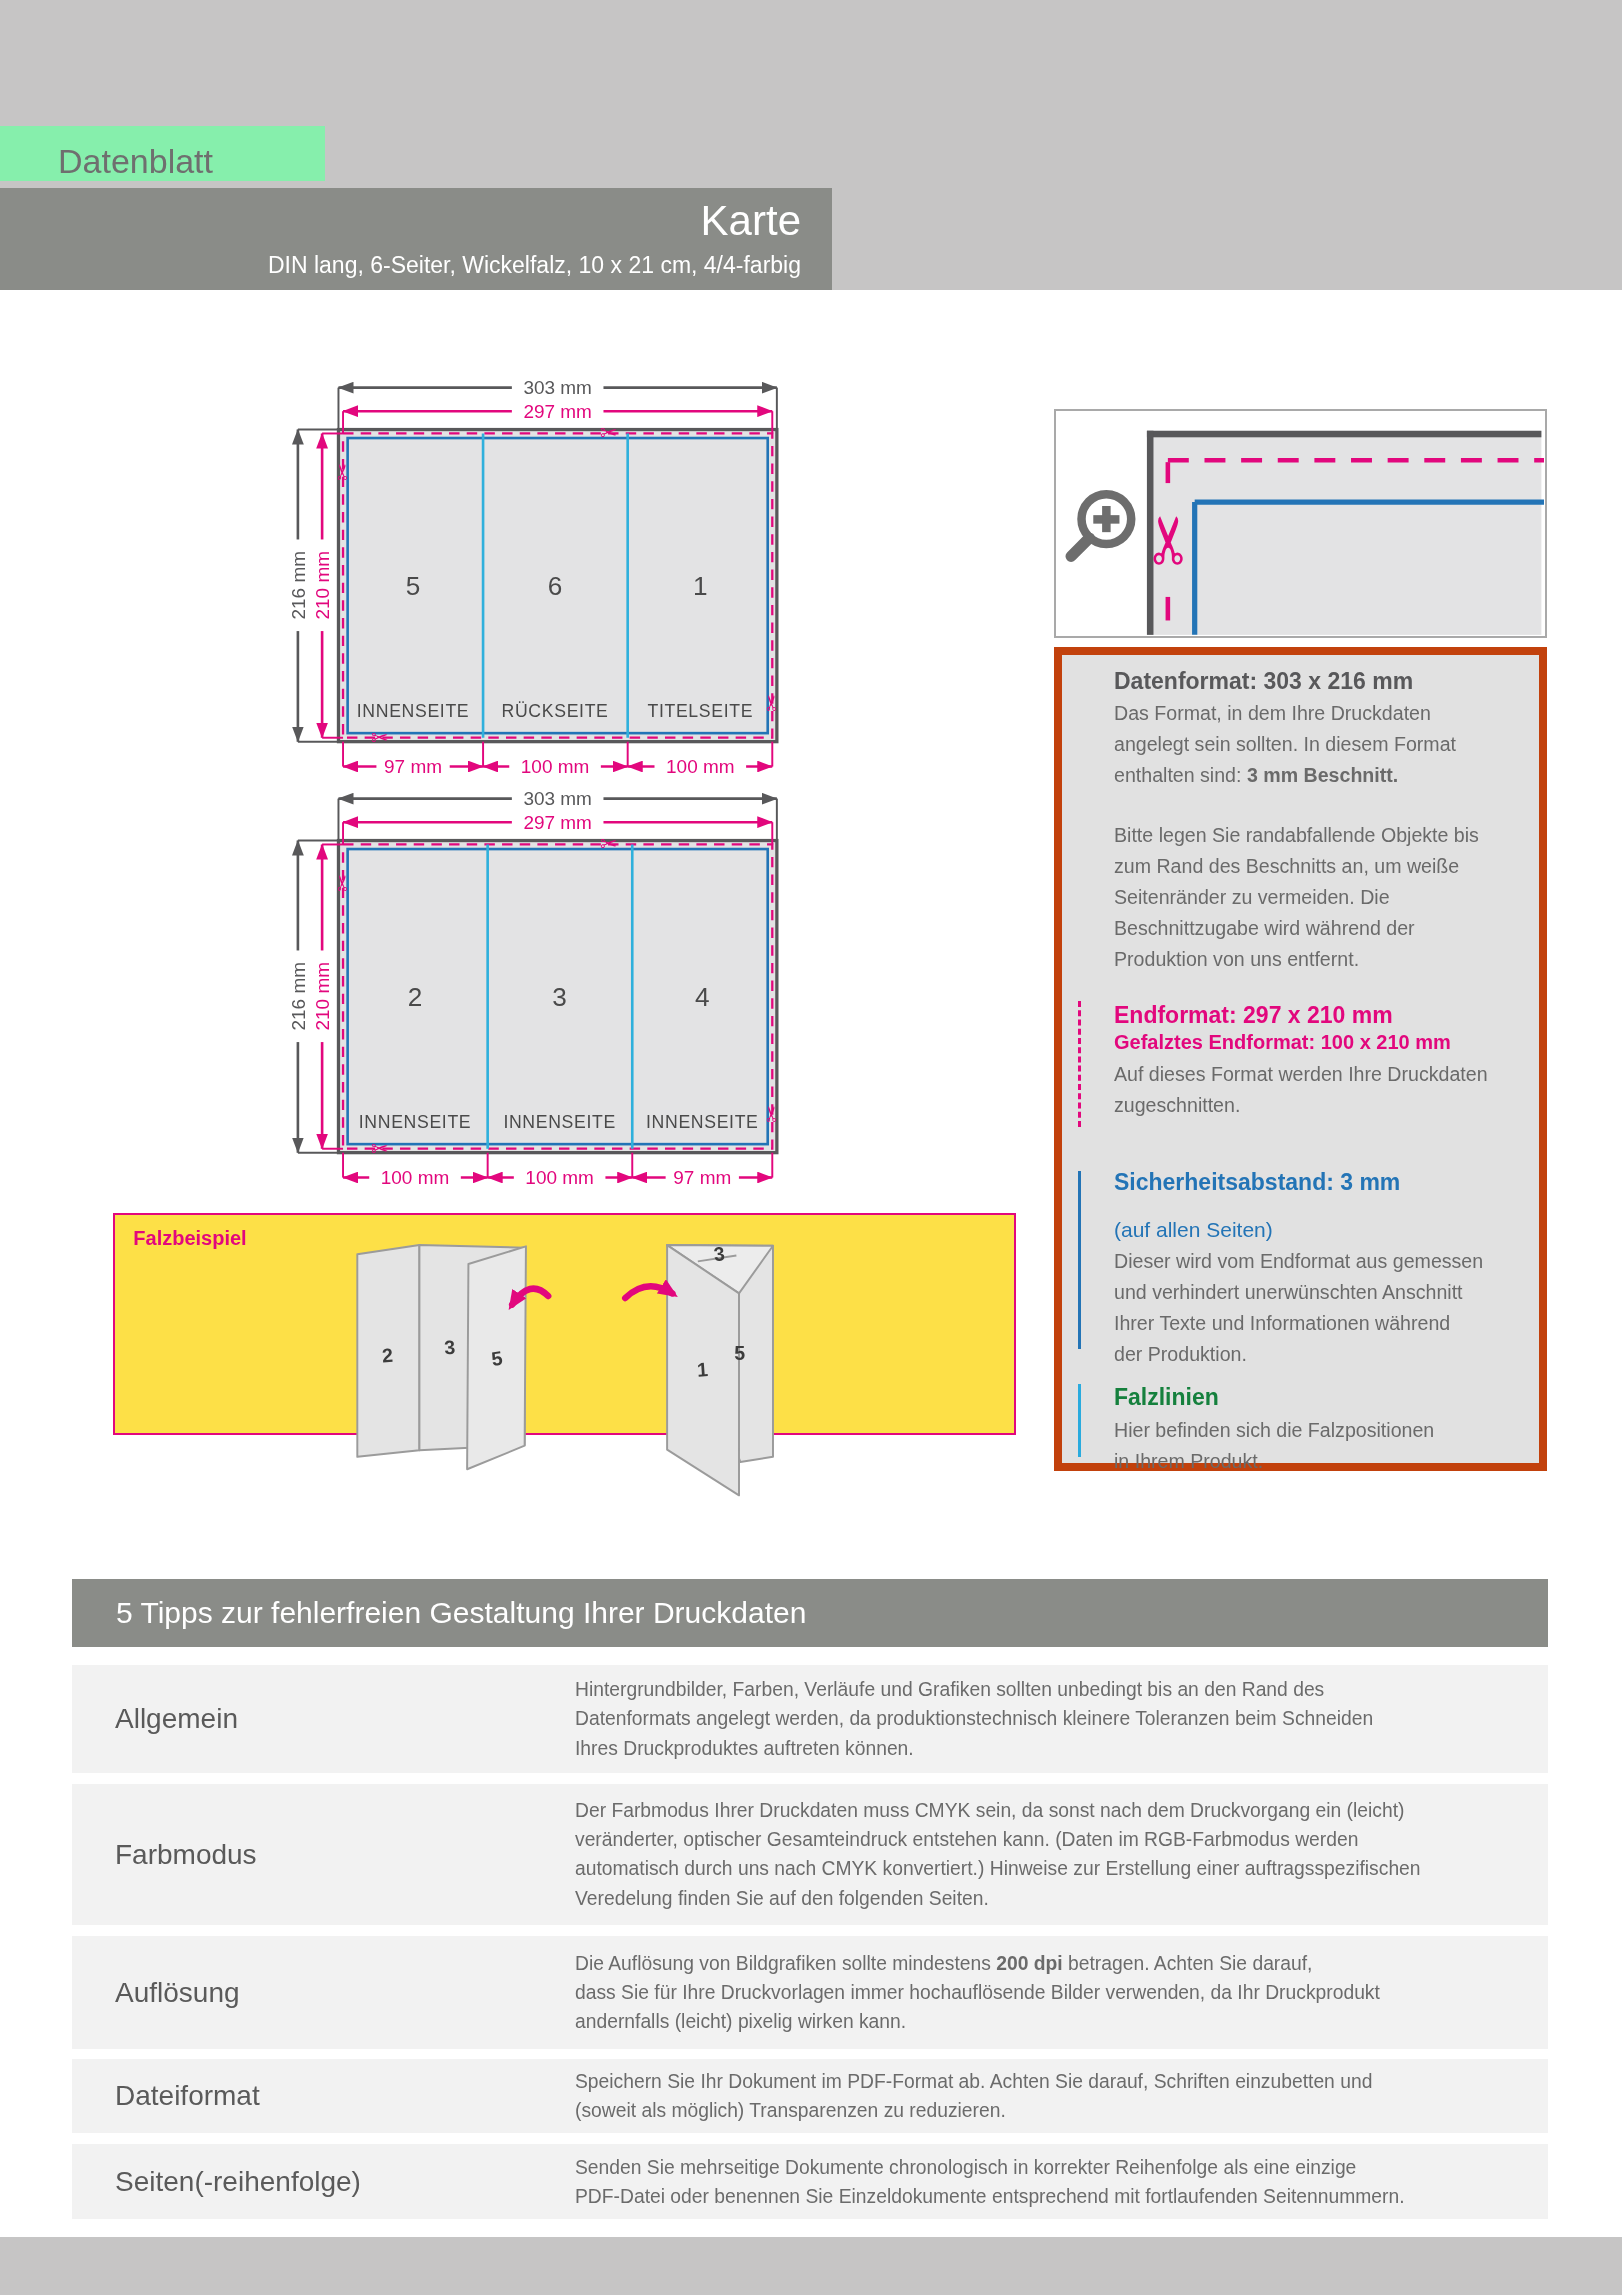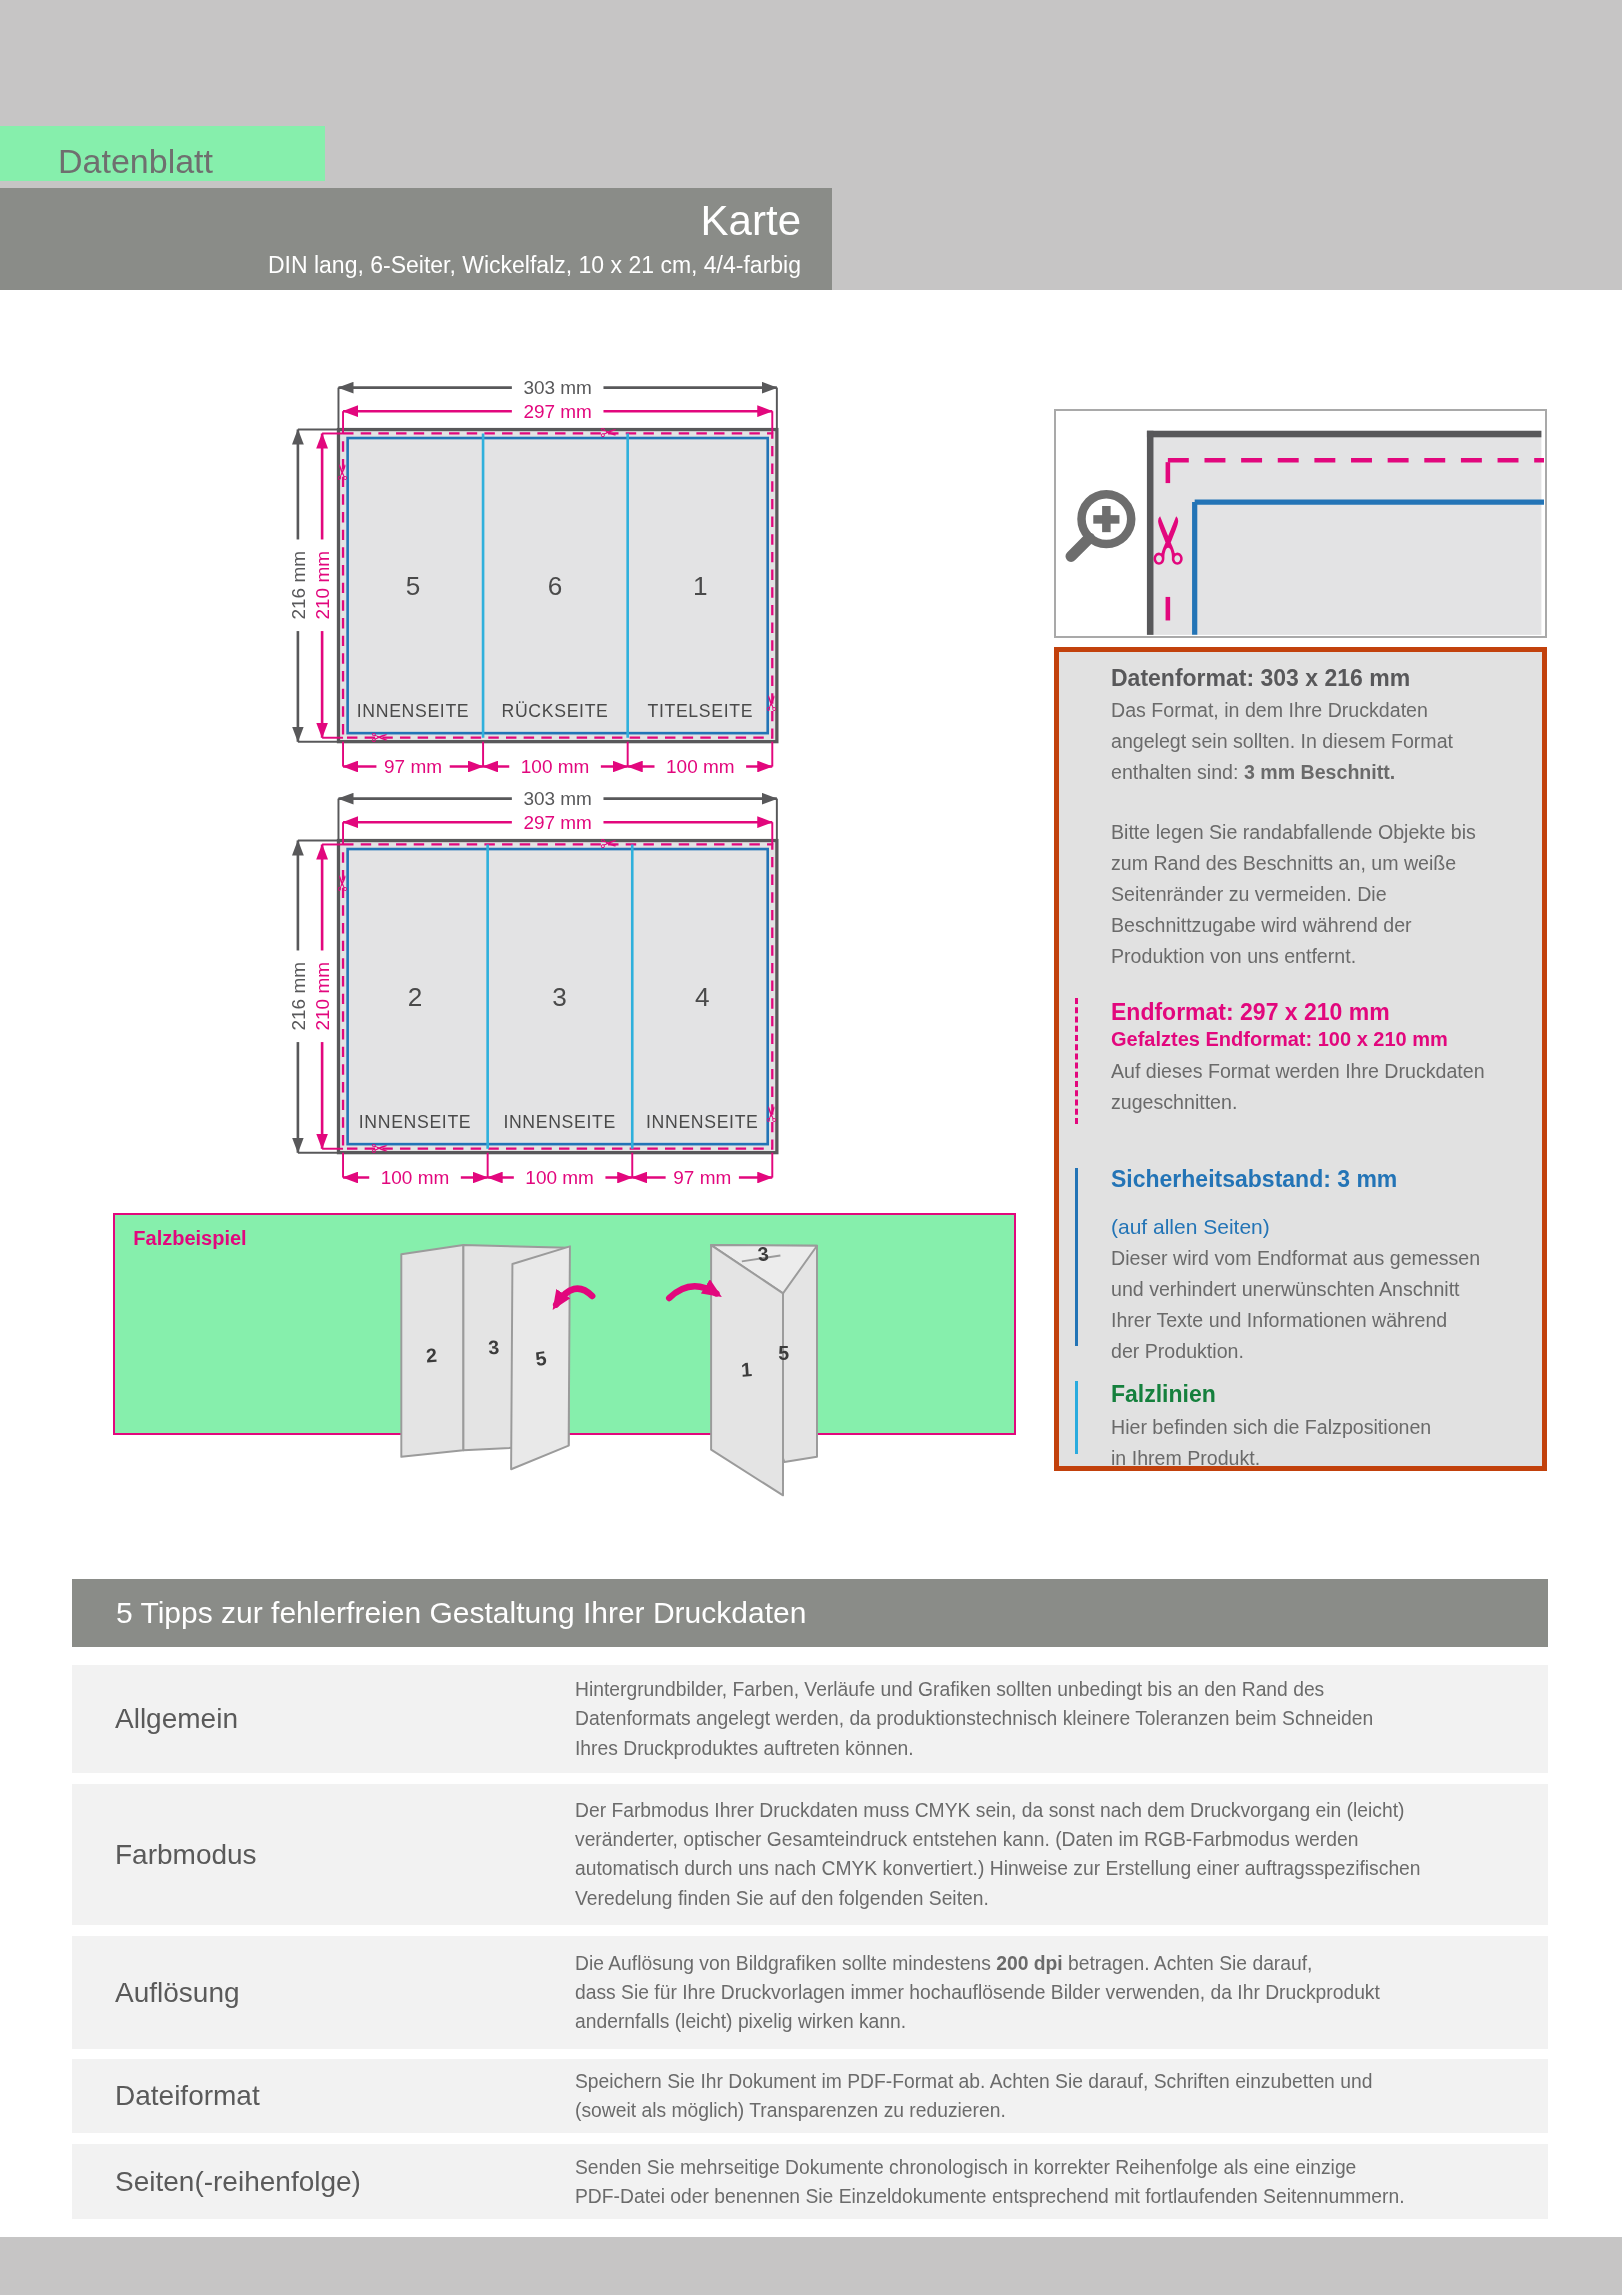--- a/index.html
+++ b/index.html
@@ -24,30 +24,30 @@
   
   text { font-family:"Liberation Sans", sans-serif; }
   .dim-label   { font-size:29px; fill:#58585a; }
   .dim-label.m { fill:#e2077d; }
   .panel-num   { font-size:40px; fill:#4a4a4a; }
   .panel-cap   { font-size:27px; fill:#4a4a4a; letter-spacing:1px; }
   .scissor     { font-family:"DejaVu Sans", sans-serif; fill:#e2077d; }
   .fold-num    { font-size:30px; fill:#3c3c3c; font-weight:bold; }
 
   
-  .fold-box { left:113px; top:1213px; width:903px; height:222px; background:#86efac;
-              border:2px solid #e2077d;padding-left:44px; }
+  .fold-box { left:113px; top:1213px; width:903px; height:222px; background:#fde047;
+              border:2px solid #e2077d; }
   .fold-title { position:absolute; left:18.3px; top:11.8px; font-size:20px; font-weight:bold;
                 color:#e2077d; }
 
   
   .illus-box { left:1054px; top:409px; width:493px; height:229px; background:#ffffff;
                border:2.6px solid #a9a9a9; }
   .info-box  { left:1054px; top:647px; width:493px; height:824px; background:#e1e1e1;
-               border:5px solid #c2410c; }
+               border:8px solid #c2410c; }
   .info-sec  { position:absolute; left:52px; right:17px; }
   .info-h    { font-size:23px; font-weight:bold; line-height:29px; color:#58585a; }
   .info-h.magenta { color:#e2077d; }
   .info-h.blue    { color:#2374b6; }
   .info-h.cyan    { color:#15803d; }
   .info-sub  { font-size:20px; line-height:25px; font-weight:bold; color:#e2077d; }
   .info-sub.blue { color:#2374b6; font-weight:normal; }
   .info-body { font-size:19.6px; line-height:31px; color:#6a6a6a; white-space:pre-line; }
   .accent { position:absolute; left:15.7px; width:0; }
   .accent.dash { border-left:3.3px dashed #e2077d; top:346px; height:126px; }

